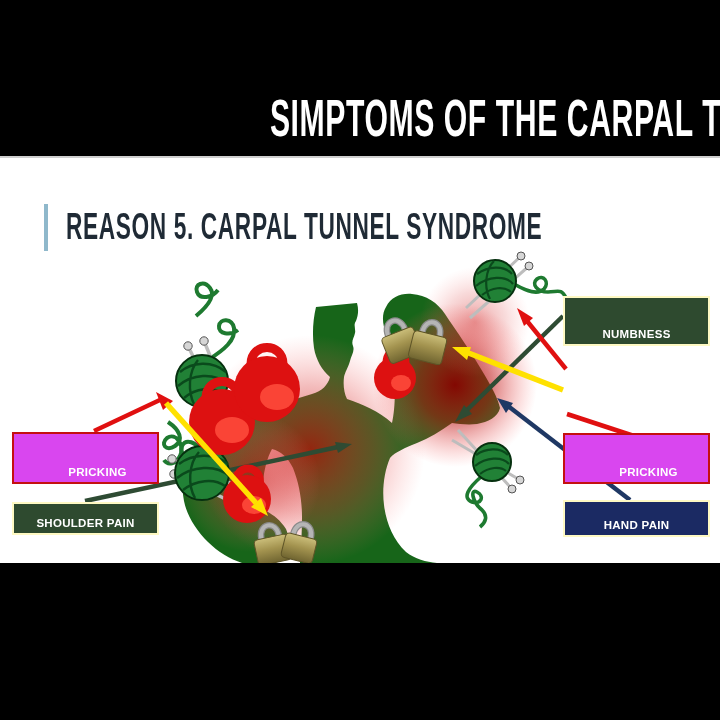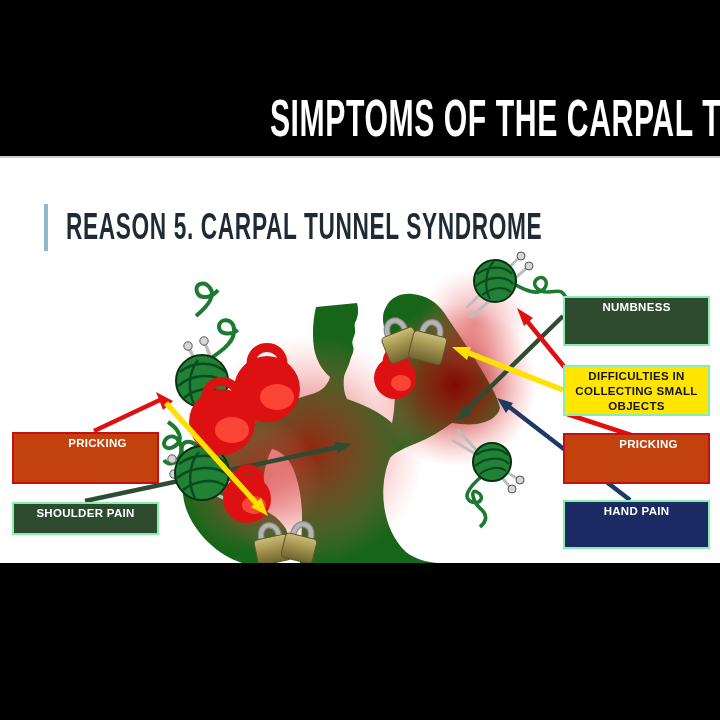--- a/index.html
+++ b/index.html
@@ -14,34 +14,34 @@
   .video-title span{display:inline-block;transform:scaleX(.58);transform-origin:center;letter-spacing:1px;}
   
   .slide{position:absolute;left:0;top:158px;width:720px;height:405px;background:#fff;z-index:1;}
   .heading-bar{position:absolute;left:44px;top:204px;width:4px;height:47px;background:#8fb8cb;z-index:20;}
   .slide-heading{position:absolute;left:66px;top:207px;color:#1f2a35;font-weight:700;
                  font-size:36px;line-height:40px;white-space:nowrap;z-index:20;}
   .slide-heading span{display:inline-block;transform:scaleX(.63);transform-origin:left center;letter-spacing:1px;}
   
   .illustration{position:absolute;left:0;top:0;width:720px;height:720px;z-index:5;}
   
-  .lbl{position:absolute;width:147px;display:flex;align-items:flex-start;justify-content:center;
+  .lbl{position:absolute;width:147px;display:flex;align-items:flex-end;justify-content:center;
        text-align:center;font-weight:700;font-size:11.5px;line-height:1.3;letter-spacing:.3px;
-       border:2px solid #86efac;box-sizing:border-box;padding:2px 8px;z-index:10;}
+       border:2px solid #fef9c3;box-sizing:border-box;padding:2px 8px;z-index:10;}
   .lbl.yellow{background:#ffe500;color:#151515;}
-  .lbl.red{background:#c2410c;color:#fff;border-color:#c41010;padding-left:32px;}
+  .lbl.red{background:#d946ef;color:#fff;border-color:#c41010;padding-left:32px;}
   .lbl.green{background:#2e4a2f;color:#fff;}
   .lbl.navy{background:#1b2a63;color:#fff;}
   .b1{left:12px;top:367px;height:49px;}
   .b2{left:12px;top:432px;height:52px;}
   .b3{left:12px;top:502px;height:33px;}
   .b4{left:563px;top:296px;height:50px;}
   .b5{left:563px;top:365px;height:51px;}
   .b6{left:563px;top:433px;height:51px;}
-  .b7{left:563px;top:500px;height:49px;}
+  .b7{left:563px;top:500px;height:37px;}
 </style>
 </head>
 <body>
 
 <div class="stage">
 
   <svg class="illustration" viewBox="0 0 720 720" xmlns="http://www.w3.org/2000/svg">
     <defs>
       <radialGradient id="gA">
         <stop offset="0%" stop-color="rgba(200,10,10,0.70)"></stop>
@@ -230,23 +230,20 @@
   <div class="lbl red b2">
     <span>PRICKING</span>
   </div>
   <div class="lbl green b3">
     <span>SHOULDER PAIN</span>
   </div>
 
   <div class="lbl green b4">
     <span>NUMBNESS</span>
   </div>
-  <div class="lbl yellow b5">
-    <span>DIFFICULTIES IN COLLECTING SMALL OBJECTS</span>
-  </div>
   <div class="lbl red b6">
     <span>PRICKING</span>
   </div>
   <div class="lbl navy b7">
     <span>HAND PAIN</span>
   </div>
 
   <div class="bottom-band"></div>
 </div>
 

